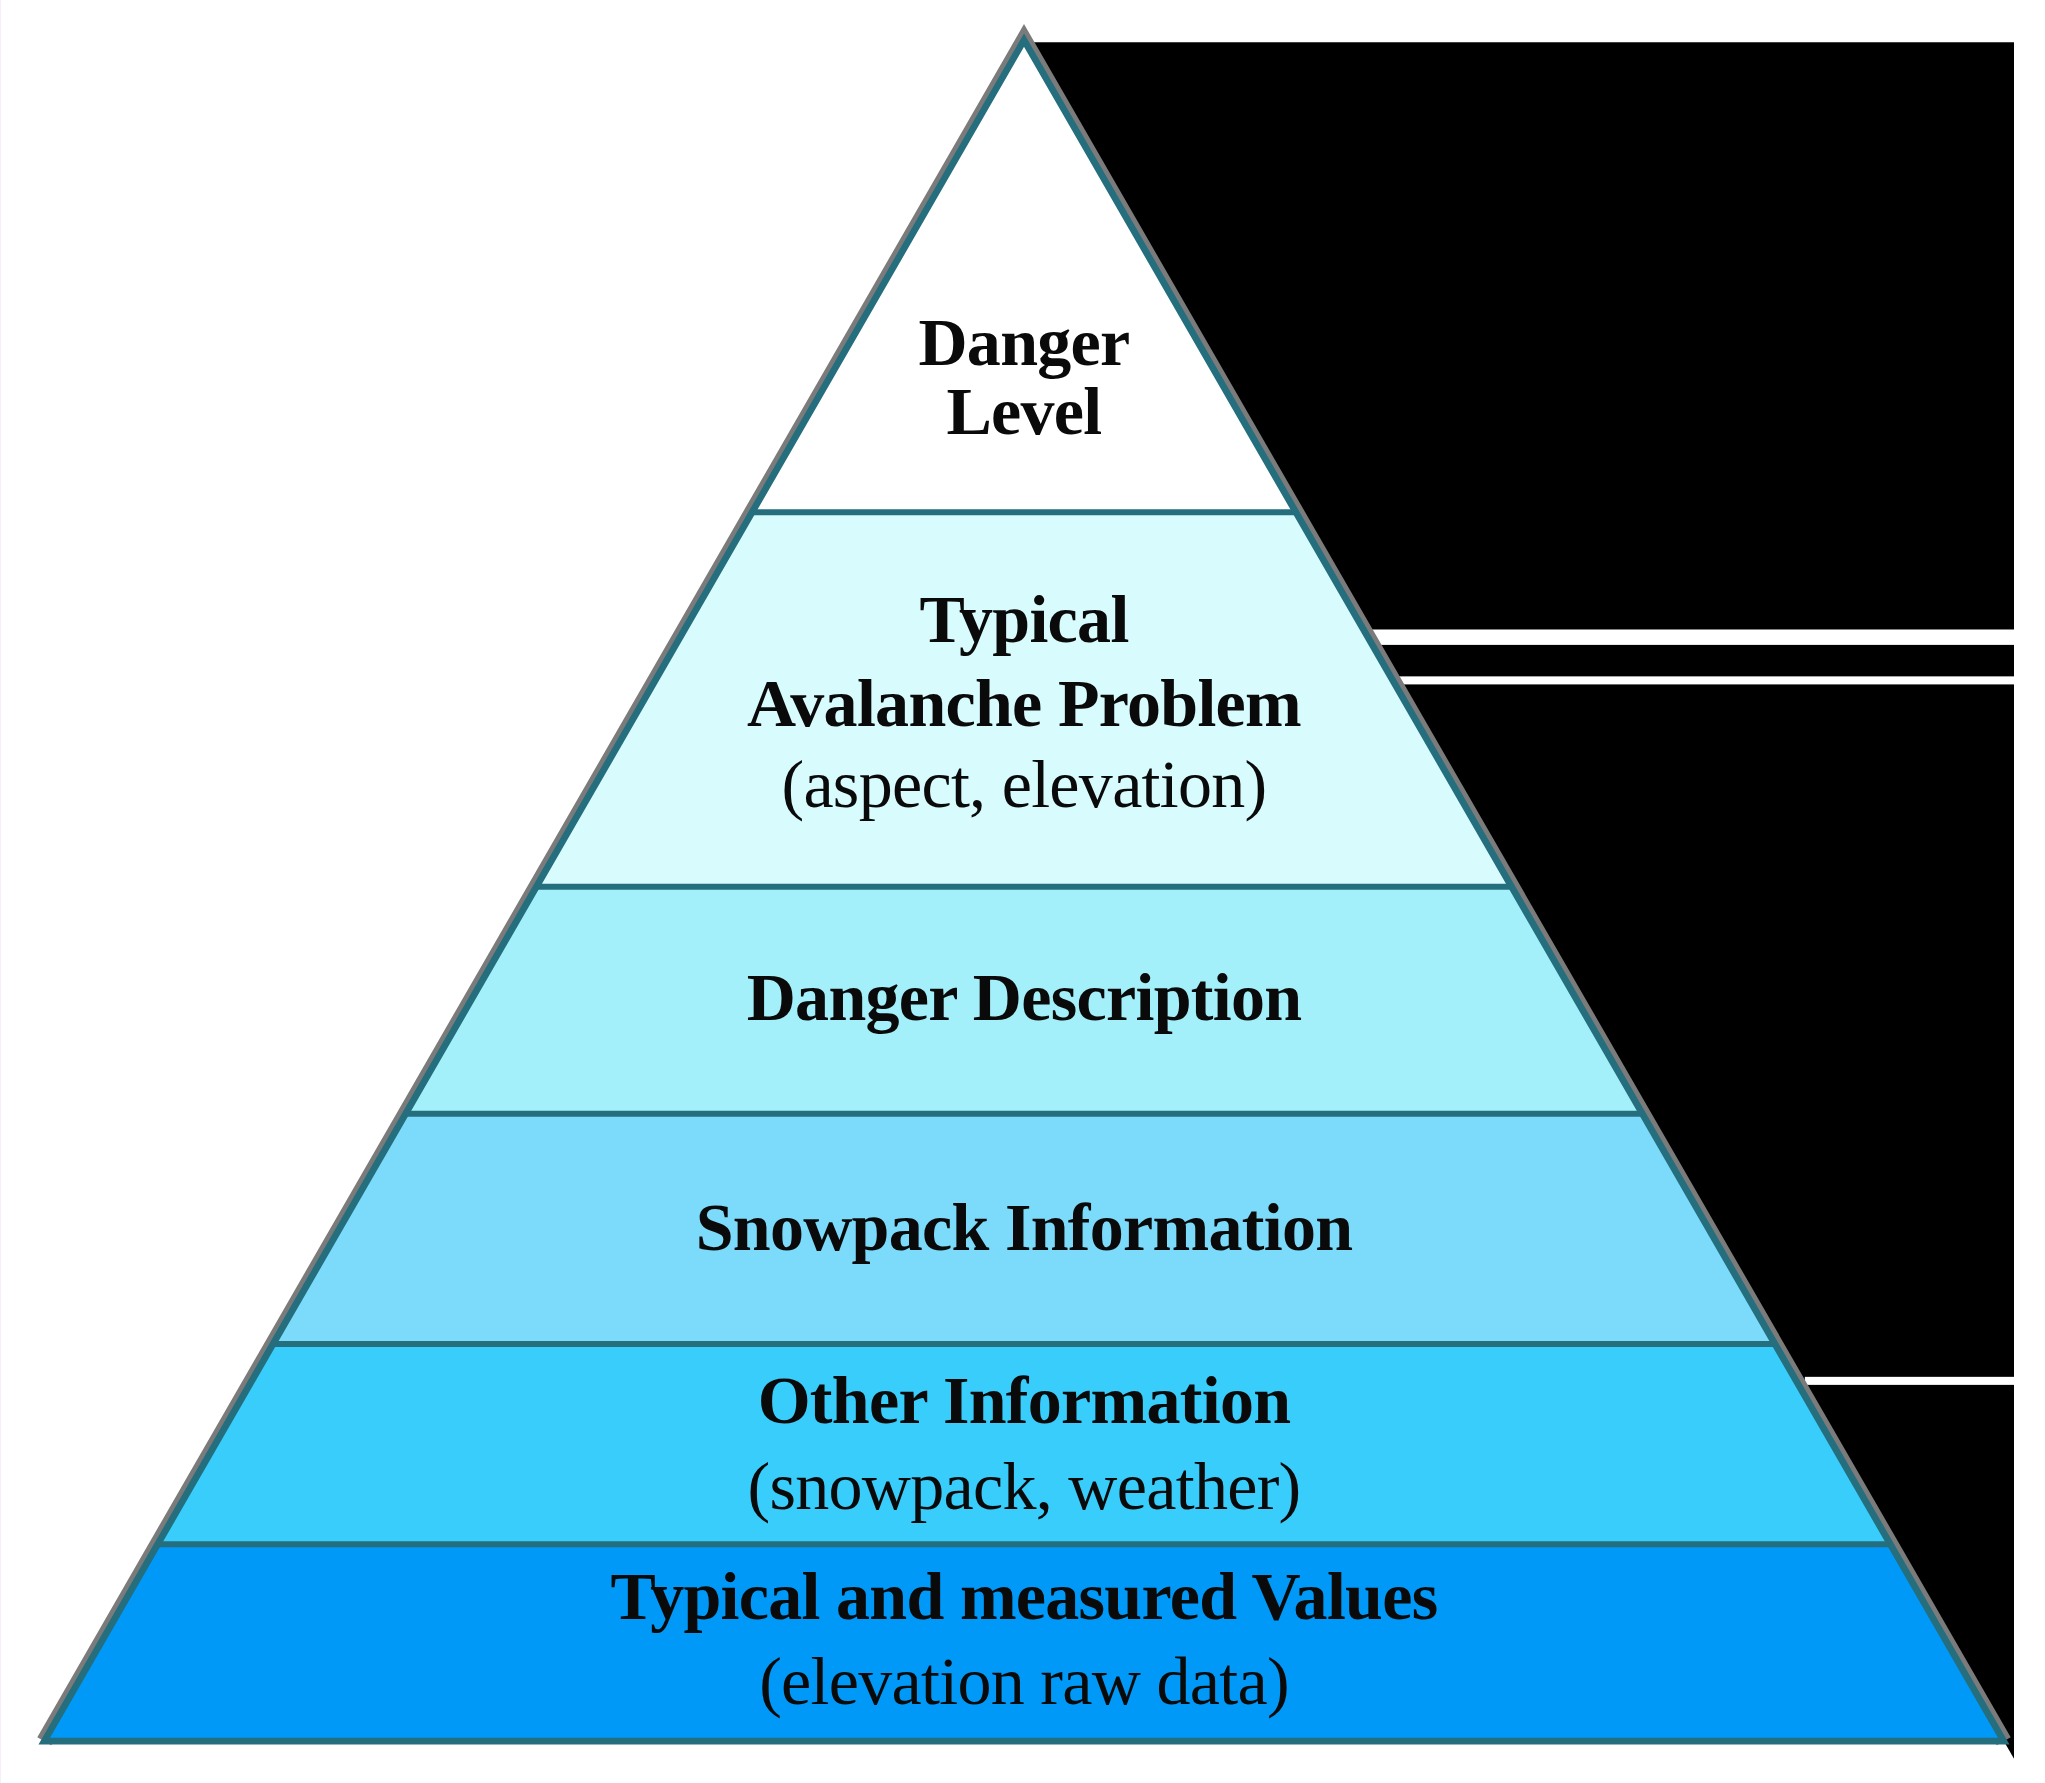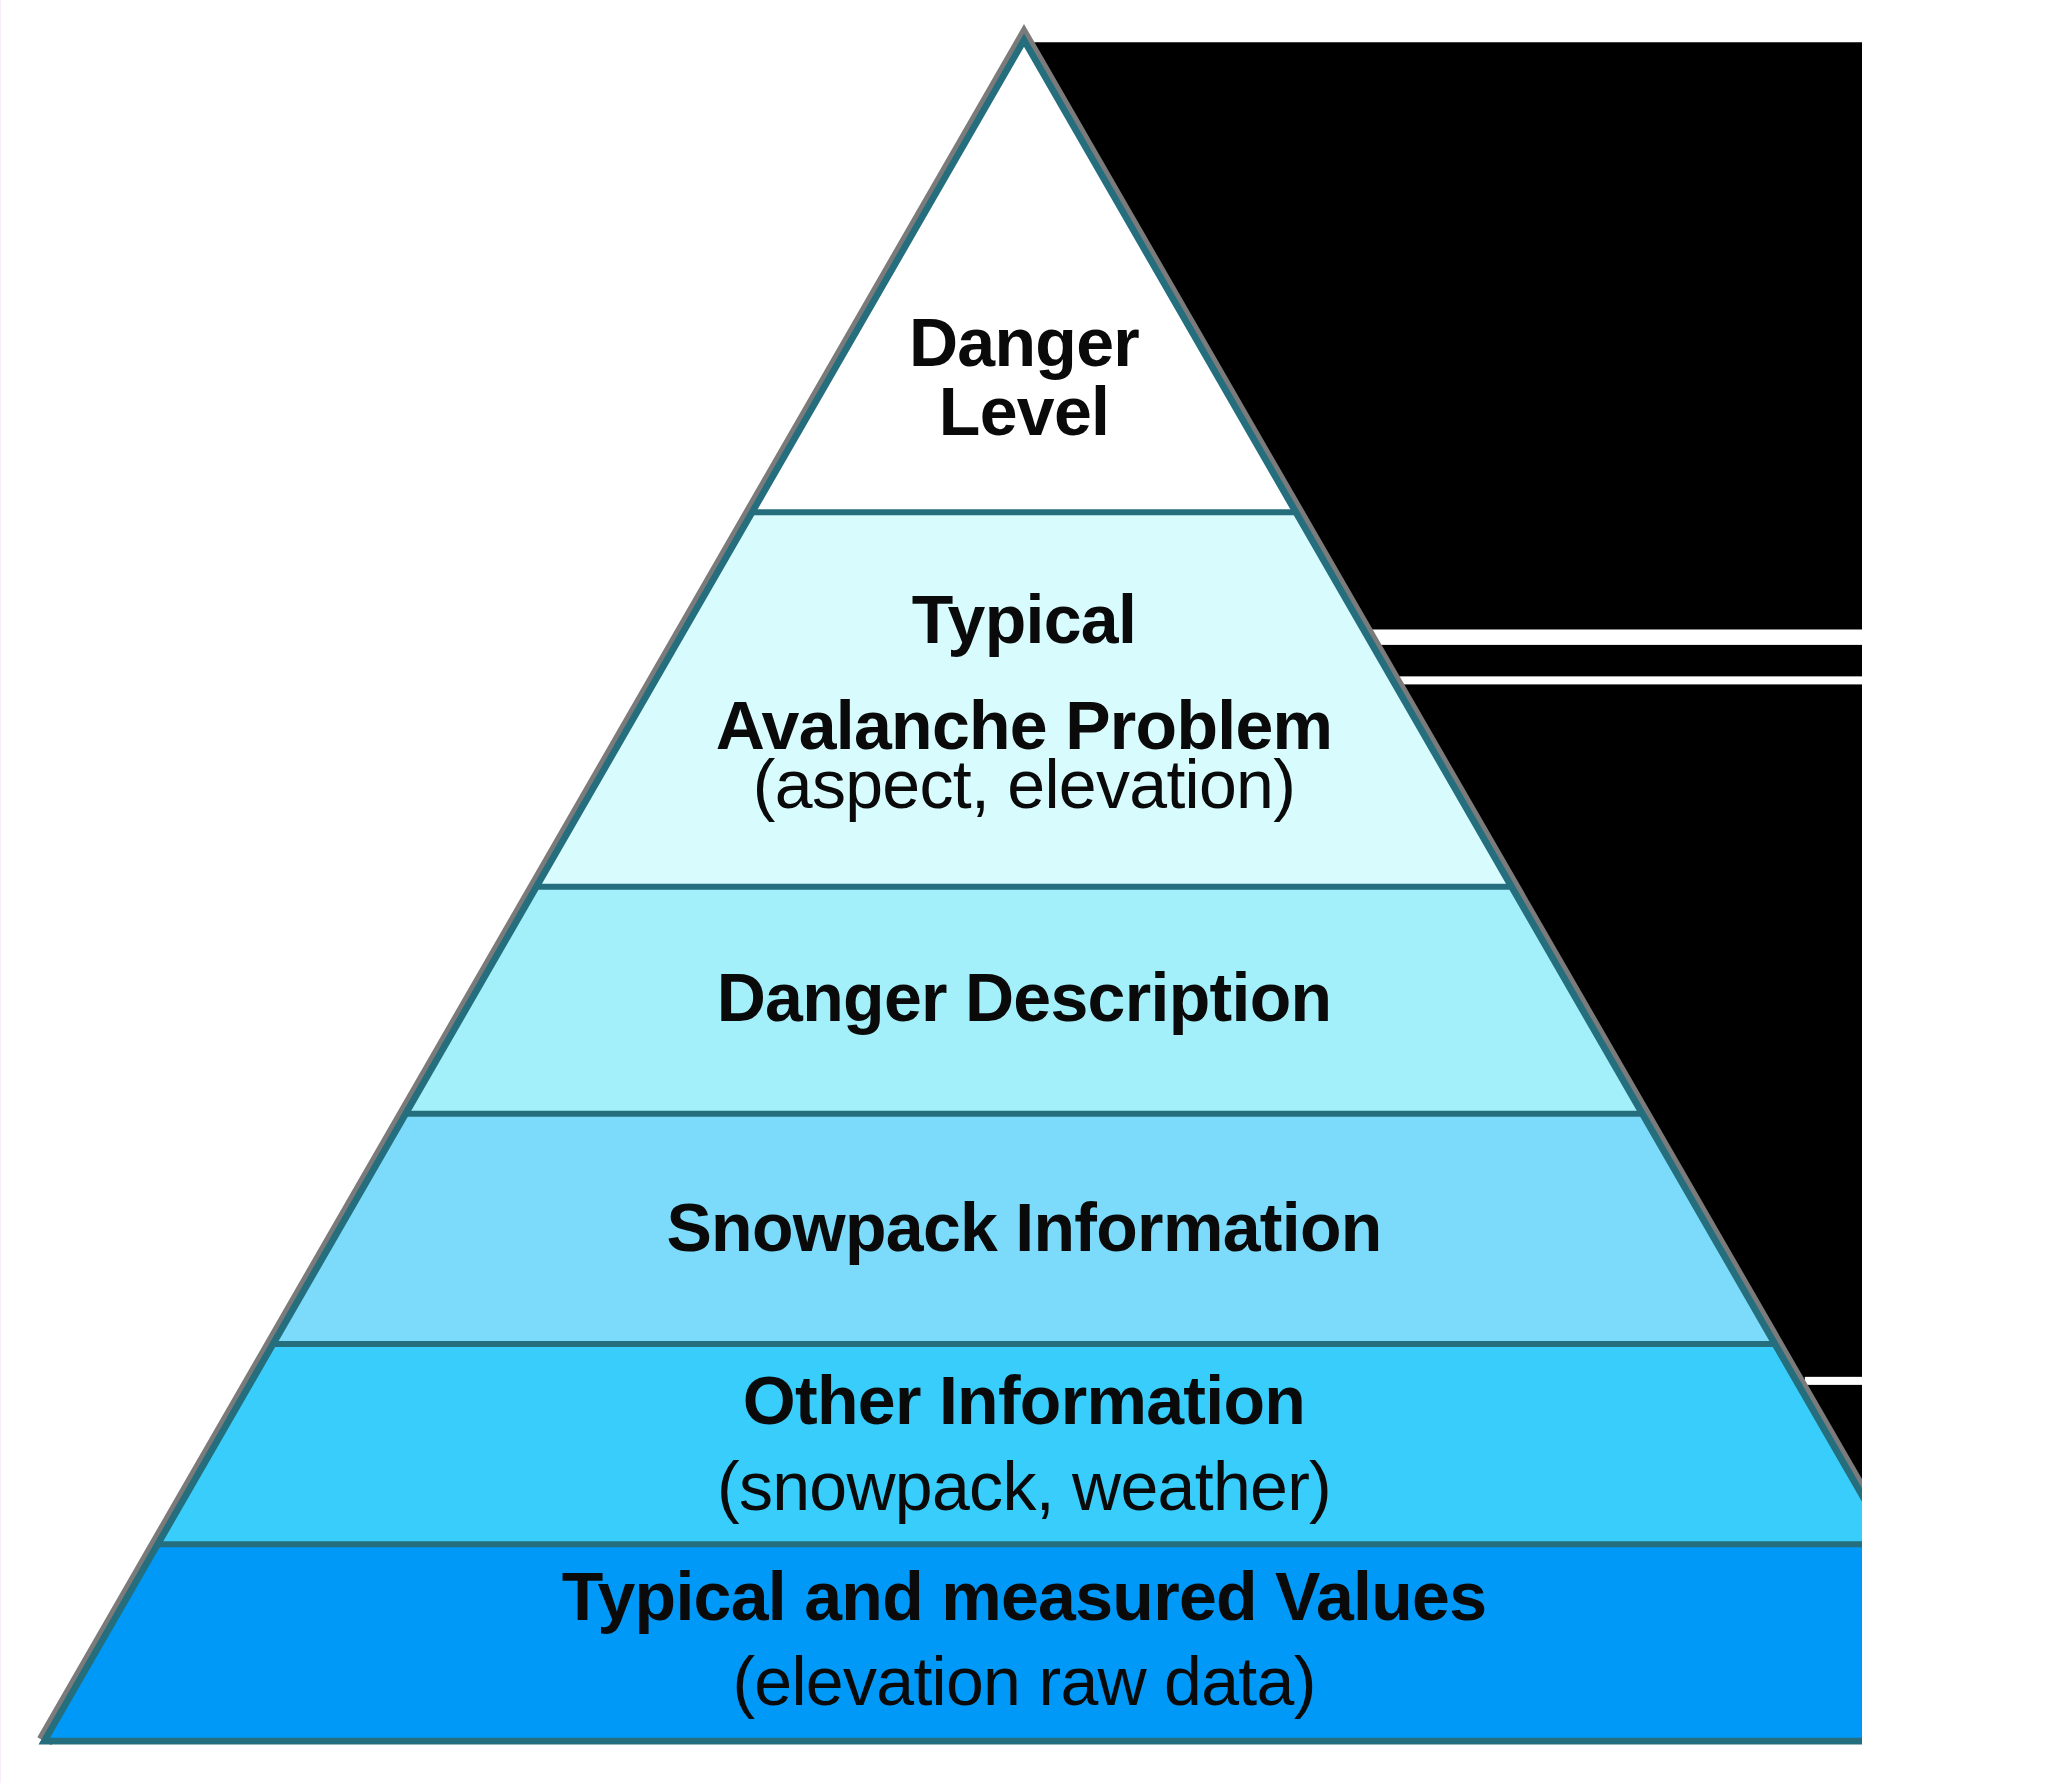--- a/index.html
+++ b/index.html
@@ -1,22 +1,22 @@
 <!DOCTYPE html>
 <html style="font-size:10.7px"><head>
 <meta charset="utf-8">
 <style>
   html, body { margin: 0; padding: 0; background: #ffffff; }
   #canvas {
     position: relative;
-    width: 1862px;
+    width: 2014px;
     height: 1784px;
     overflow: hidden;
     background: #a21caf;
-    font-family: Liberation Sans, sans-serif;
+    font-family: Liberation Serif, serif;
   }
   #pyramid-svg { position: absolute; left: 0; top: 0; }
   .txt {
     position: absolute;
     left: 1024px;
     transform: translateX(-50%);
     white-space: nowrap;
     height: 87px;
     line-height: 87px;
     font-size: 68px;
@@ -60,21 +60,21 @@
     </g>
 
     <polygon points="1529,60 2992,2600 66,2600" fill="none" stroke-width="10" stroke-linejoin="miter" stroke="#256E7E"></polygon>
   </svg>
 
   <div>
     <div class="txt bold" style="top:299px">Danger</div>
     <div class="txt bold" style="top:368px">Level</div>
 
     <div class="txt bold" style="top:576px">Typical</div>
-    <div class="txt bold" style="top:682px">Avalanche Problem</div>
+    <div class="txt bold" style="top:660px">Avalanche Problem</div>
     <div class="txt reg" style="top:741px">(aspect, elevation)</div>
 
     <div class="txt bold" style="top:954px">Danger Description</div>
 
     <div class="txt bold" style="top:1184px">Snowpack Information</div>
 
     <div class="txt bold" style="top:1357px">Other Information</div>
     <div class="txt reg" style="top:1443px">(snowpack, weather)</div>
 
     <div class="txt bold" style="top:1553px">Typical and measured Values</div>

